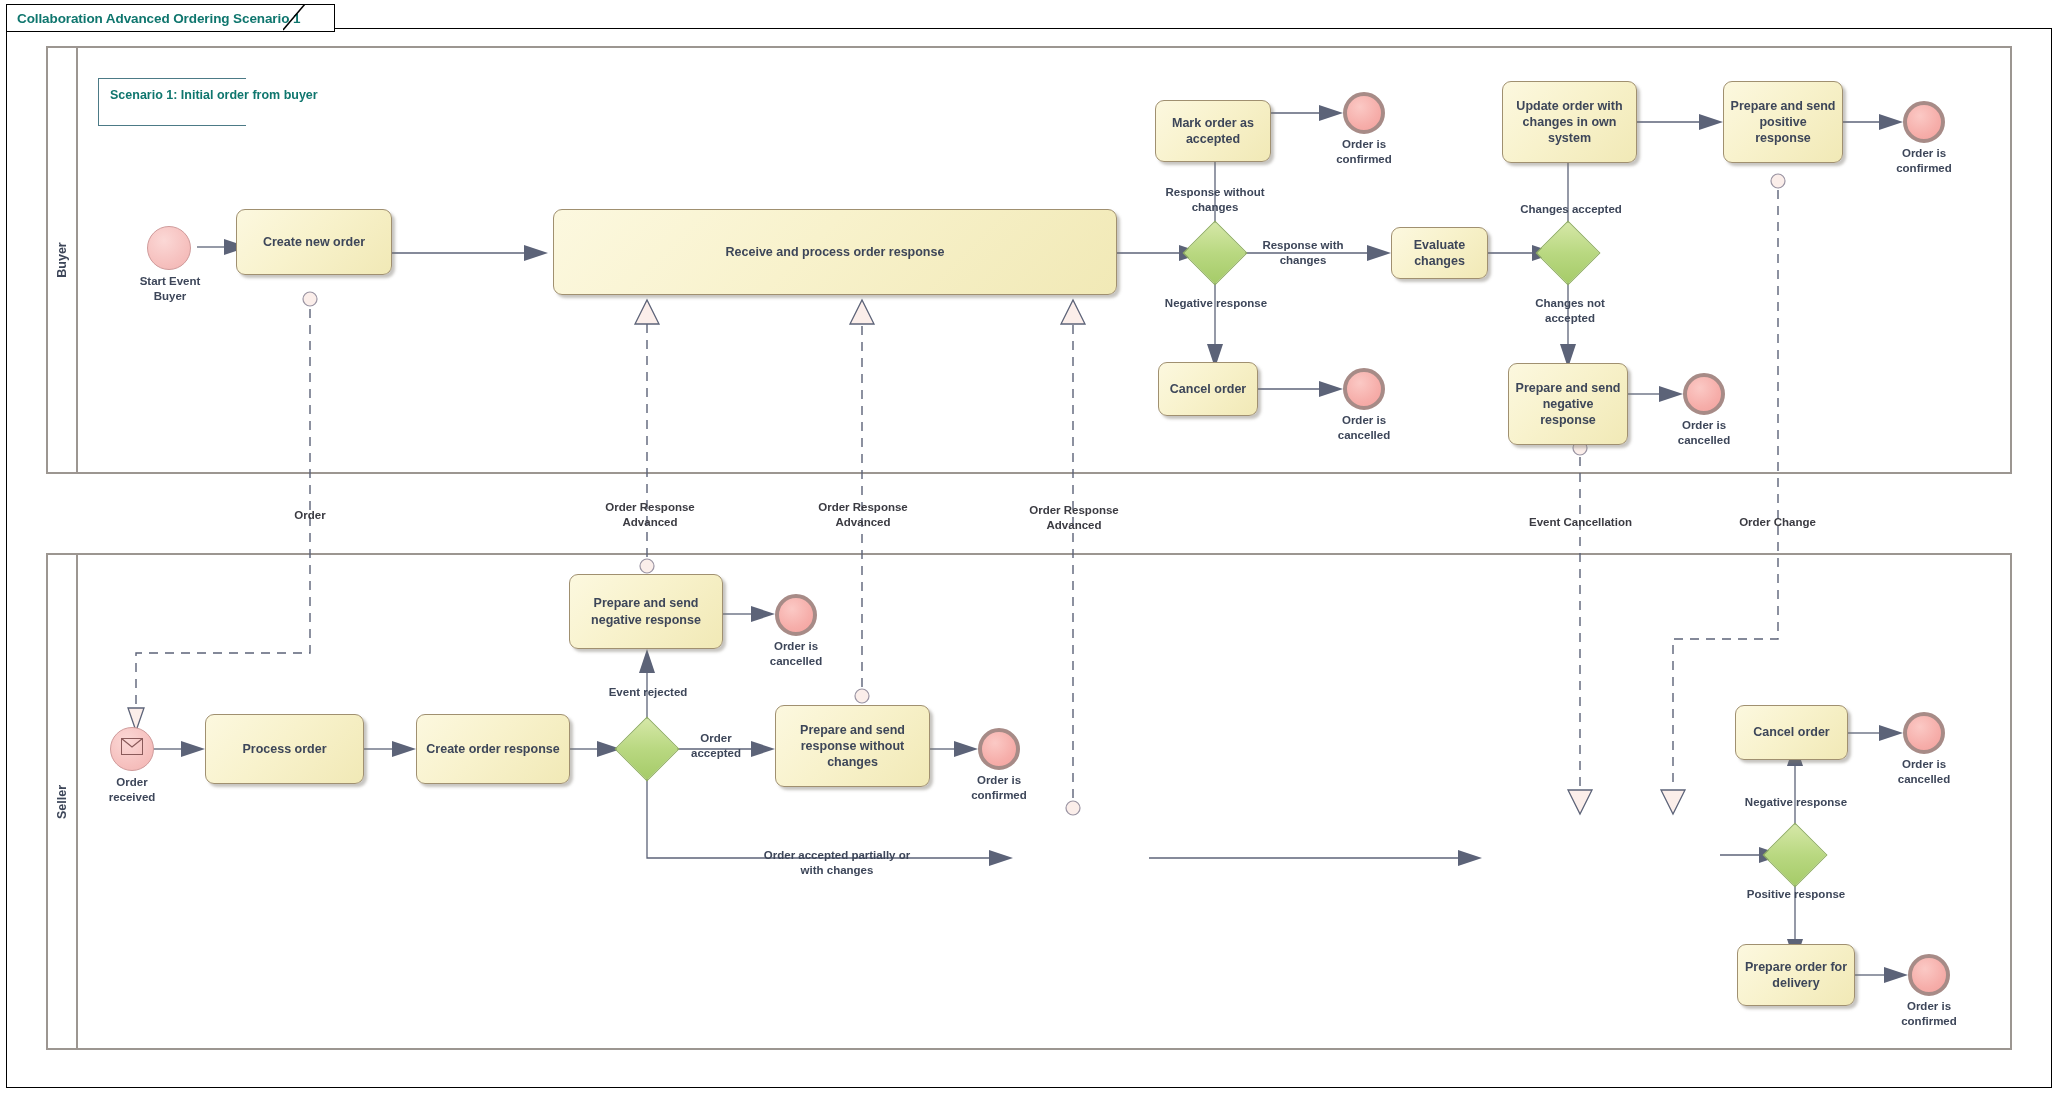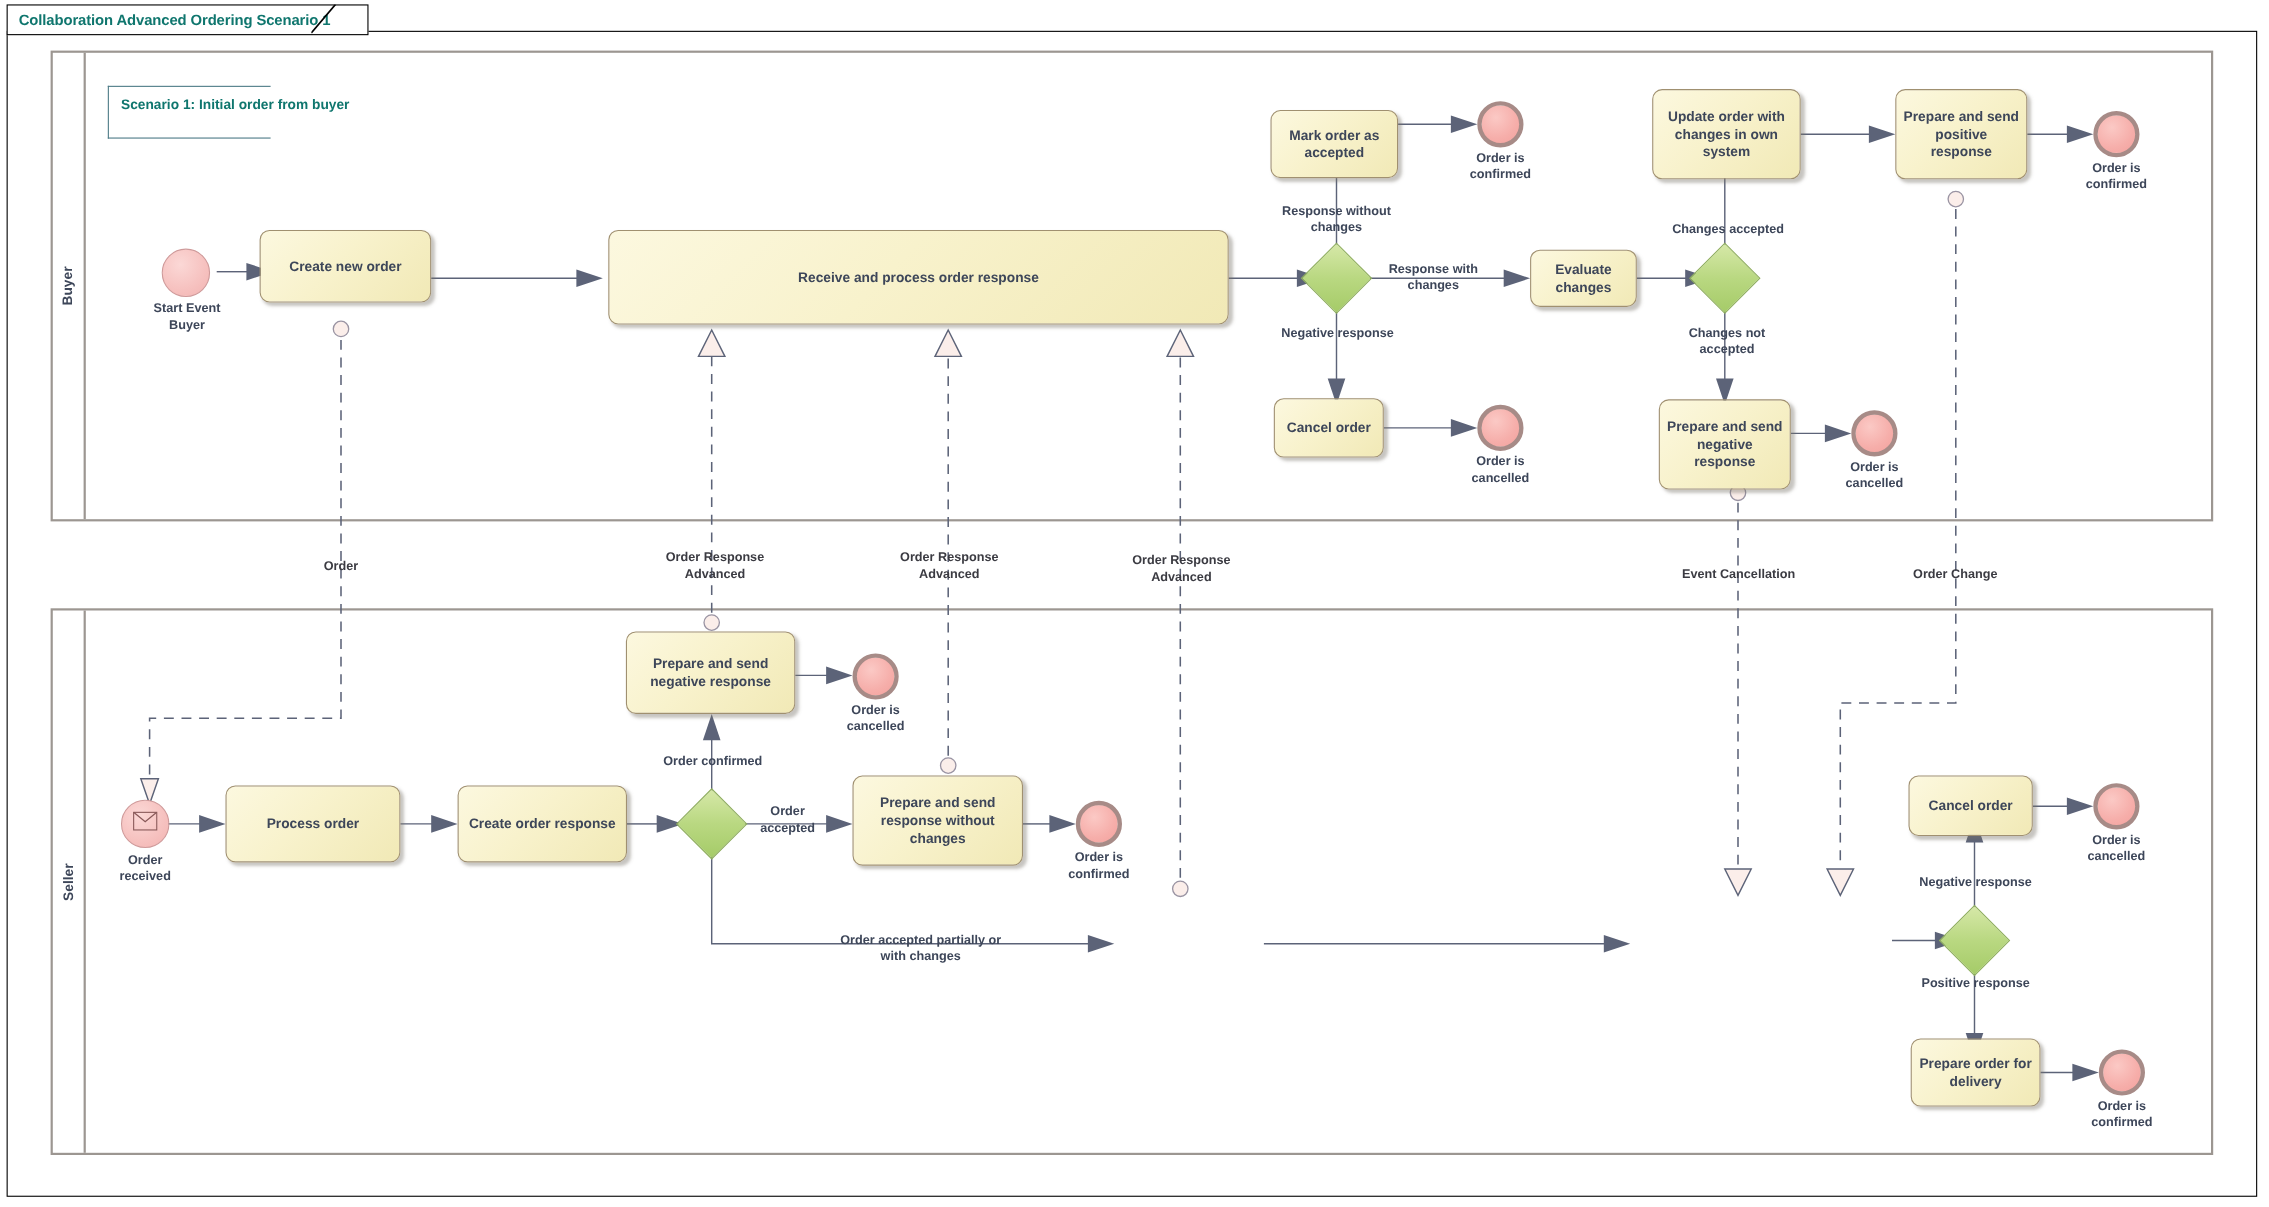--- a/index.html
+++ b/index.html
@@ -404,21 +404,21 @@
   <div class="task" style="left:1735px; top:705px; width:113px; height:55px;">Cancel order</div>
   <div class="event event-end" style="left:1903px; top:712px; width:42px; height:42px;"></div>
   <div class="lbl" style="left:1864px; top:757px; width:120px;">Order is
 cancelled</div>
 
   <div class="task" style="left:1737px; top:944px; width:118px; height:62px;">Prepare order for delivery</div>
   <div class="event event-end" style="left:1908px; top:954px; width:42px; height:42px;"></div>
   <div class="lbl" style="left:1869px; top:999px; width:120px;">Order is
 confirmed</div>
 
-  <div class="lbl" style="left:593px; top:685px; width:110px;">Order confirmed</div>
+  <div class="lbl" style="left:593px; top:685px; width:110px;">Event rejected</div>
   <div class="lbl" style="left:681px; top:731px; width:70px;">Order
 accepted</div>
   <div class="lbl" style="left:716px; top:848px; width:242px;">Order accepted partially or
 with changes</div>
   <div class="lbl" style="left:1735px; top:795px; width:122px;">Negative response</div>
   <div class="lbl" style="left:1735px; top:887px; width:122px;">Positive response</div>
 
   <div class="lbl msg" style="left:245px; top:508px; width:130px;">Order</div>
   <div class="lbl msg" style="left:585px; top:500px; width:130px;">Order Response
 Advanced</div>

